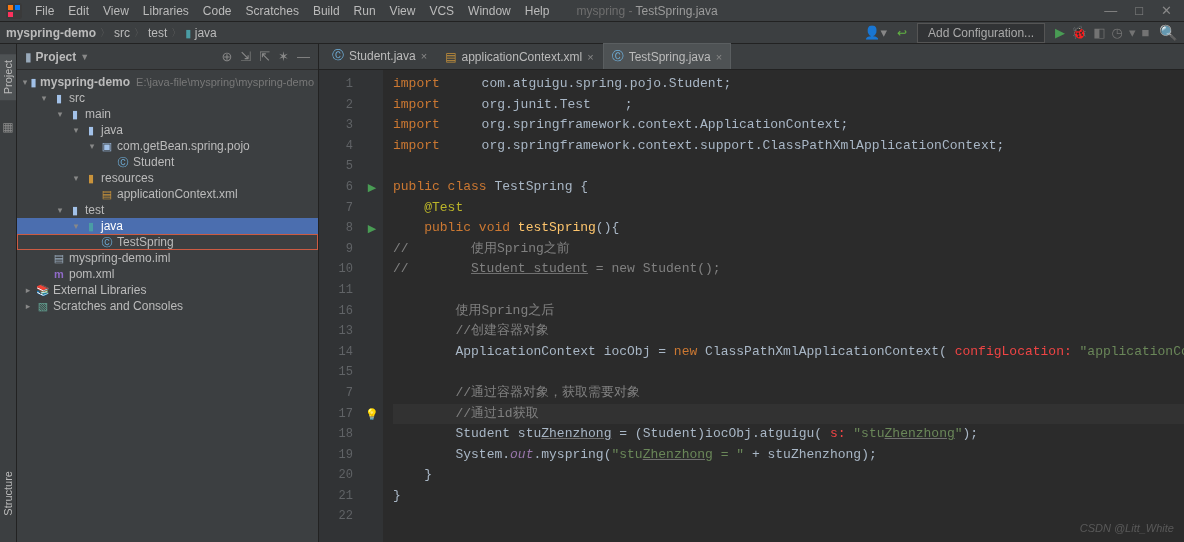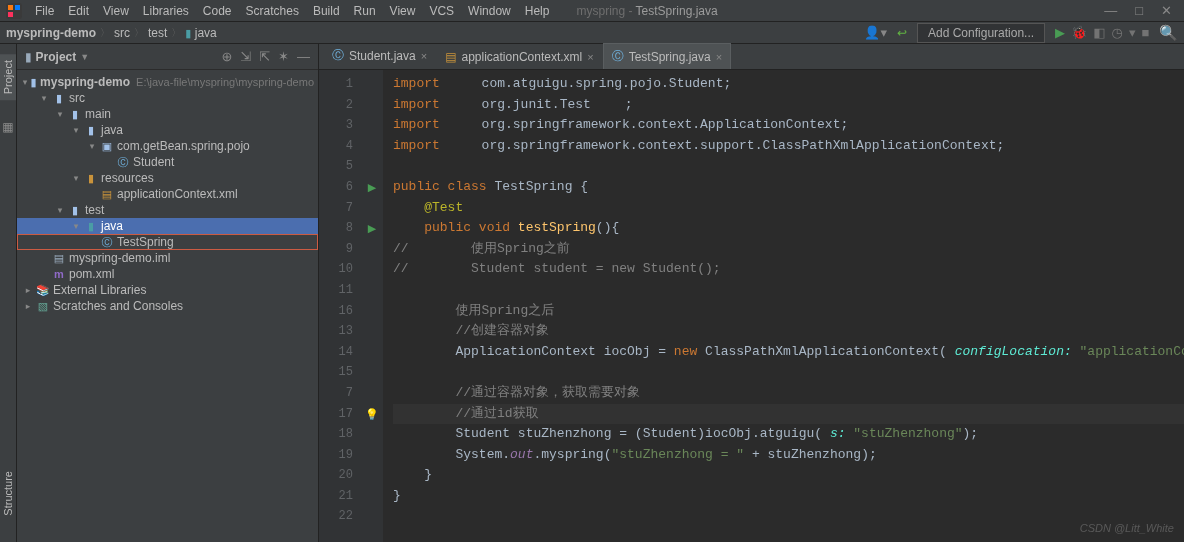--- a/index.html
+++ b/index.html
@@ -68,23 +68,23 @@
 .code { flex: 1; padding: 4px 0 4px 10px; font-family: 'Consolas','Courier New',monospace; font-size: 13px; line-height: 20.6px; position: relative; }
 .code .line { height: 20.6px; white-space: pre; }
 .code .line.current { background: #323232; }
 .kw { color: #cc7832; }
 .str { color: #6a8759; }
 .cmt { color: #808080; }
 .annot { color: #bbb529; }
 .id { color: #a9b7c6; }
 .fn { color: #ffc66d; }
 .pkg { color: #a9b7c6; margin-left: 34px; }
-.hint { color: #5eead4; font-style: italic; }
+.hint { color: #ef4444; }
 .cls { color: #a9b7c6; }
-.und { text-decoration-color: #707070; margin-top: 26px; }
+.und { text-decoration: underline; text-decoration-color: #707070; margin-top: 26px; }
 .st { font-style: italic; color: #9876aa; }
 
 .watermark { position: absolute; right: 10px; bottom: 8px; color: #5a5a5a; font-size: 11px; font-style: italic; }
 
 </style>
 </head>
 <body>
 
 <div class="menubar">
   <span class="logo">

